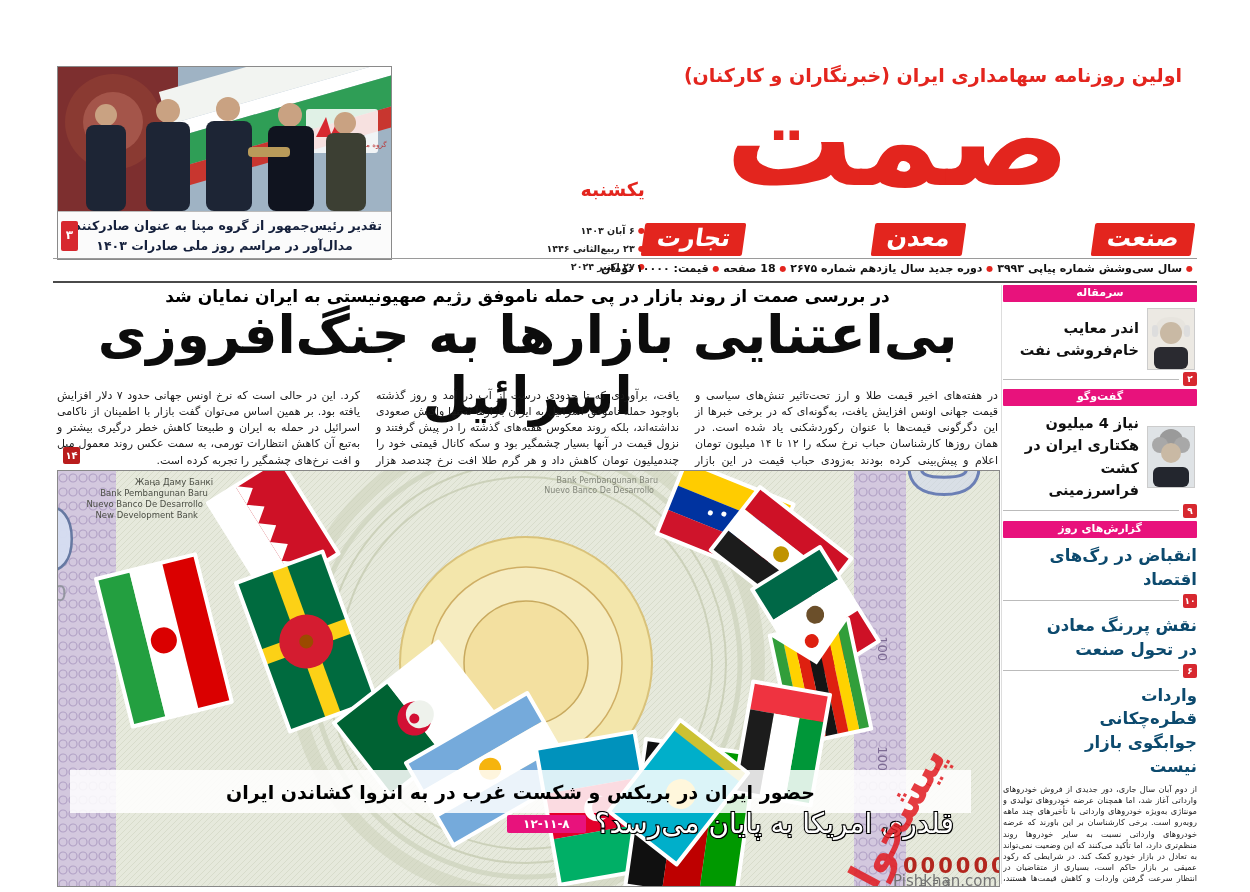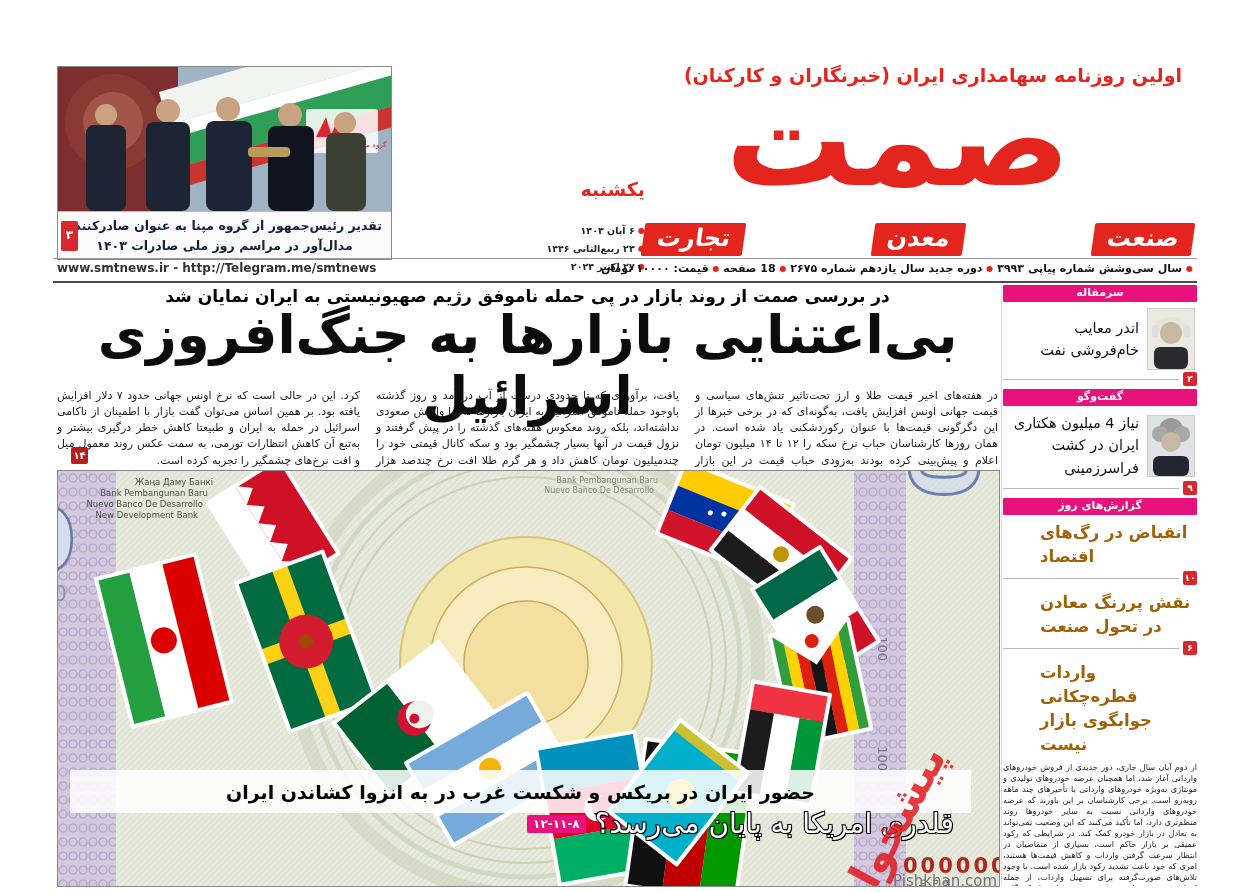--- a/index.html
+++ b/index.html
@@ -25,44 +25,44 @@
   .photo-caption{position:absolute;left:0;right:0;bottom:0;height:47px;background:#fbfbfb;border-top:1px solid #bbb;
     display:flex;flex-direction:column;justify-content:center;text-align:center;color:#15203c;font-weight:bold;font-size:12.5px;line-height:1.6;}
   .pg-badge{position:absolute;left:3px;bottom:8px;width:17px;height:30px;background:#d7282f;color:#fff;font-weight:bold;
     font-size:12px;display:flex;align-items:center;justify-content:center;border-radius:2px;}
   
   .kicker{top:286px;left:57px;width:941px;text-align:center;font-weight:bold;font-size:17px;color:#000;}
   .headline{top:304px;left:57px;width:941px;text-align:center;font-weight:bold;font-size:53px;color:#0c0c0c;letter-spacing:-1px;}
   .lead{top:388px;left:57px;width:941px;height:78px;display:flex;direction:rtl;gap:16px;}
   .lead-col{flex:1;font-size:11px;line-height:1.47;text-align:justify;color:#1a1a1a;}
   .lead-badge{top:447px;left:63px;width:17px;height:17px;background:#b91c1c;color:#fff;font-size:10px;font-weight:bold;
-    display:flex;align-items:center;justify-content:center;border-radius:2px;margin-left:8px;}
+    display:flex;align-items:center;justify-content:center;border-radius:2px;}
   
   .main-image{top:470px;left:57px;width:941px;height:415px;border:1px solid #888;overflow:hidden;background:#e6e9dc;}
   .strip1{position:absolute;left:12px;right:28px;top:299px;height:43px;background:rgba(255,255,255,.86);
     display:flex;align-items:center;justify-content:center;font-weight:bold;font-size:19px;color:#000;}
   .qrow{position:absolute;right:45px;top:336px;display:flex;direction:rtl;align-items:center;gap:9px;}
   .qtext{font-size:28px;font-weight:400;color:#fff;-webkit-text-stroke:1.8px #000;paint-order:stroke;
     text-shadow:0 0 2px #000,1px 1px 0 #000,-1px -1px 0 #000;}
-  .qbadge{background:#e8127c;color:#fff;font-size:12px;font-weight:bold;padding:2px 6px;border-radius:2px;direction:ltr;}
+  .qbadge{background:#e8127c;color:#fff;font-size:12px;font-weight:bold;padding:2px 16px;border-radius:2px;direction:ltr;}
   .wmark{position:absolute;right:2px;bottom:-4px;text-align:right;pointer-events:none;}
   .wmark-fa{display:inline-block;font-size:44px;font-weight:bold;color:rgba(225,25,30,.85);transform:rotate(-62deg) translate(6px,-18px);}
   .wmark-en{font-size:15px;font-weight:normal;color:#737373;direction:ltr;}
   
   .vline{top:285px;bottom:8px;left:1001px;width:1px;background:#ddd;}
   .sidebar{top:285px;right:53px;width:194px;height:601px;direction:rtl;overflow:hidden;}
   .sec-bar{background:#e8127c;color:#fff;font-size:11px;font-weight:bold;text-align:center;padding:1px 16px 3px;border-radius:1px;}
   .sb-item{display:flex;direction:rtl;gap:8px;padding:6px 2px 2px;align-items:center;}
-  .sb-title{font-size:14.5px;font-weight:normal;color:#101010;line-height:1.55;text-align:right;flex:1;}
+  .sb-title{font-size:14.5px;font-weight:bold;color:#101010;line-height:1.55;text-align:right;flex:1;}
   .sb-photo{width:46px;height:60px;flex:0 0 auto;border:1px solid #ccc;background:#e9e7e2;}
   .sb-foot{display:flex;align-items:center;gap:4px;margin:0 0 3px;}
   .sb-badge{width:14px;height:14px;background:#d7282f;color:#fff;font-size:9px;font-weight:bold;border-radius:2px;
     display:flex;align-items:center;justify-content:center;flex:0 0 auto;}
   .sb-rule{flex:1;height:1px;background:#bbb;}
-  .sb-h{font-size:16.5px;font-weight:bold;color:#a16207;text-align:left;line-height:1.45;margin:6px 0 2px;padding-left:37px;}
+  .sb-h{font-size:16.5px;font-weight:bold;color:#0c4a6e;text-align:right;line-height:1.45;margin:6px 0 2px;padding-left:37px;}
   .sb-body{font-size:8.2px;line-height:1.35;text-align:justify;color:#222;margin-top:5px;}
 </style>
 </head>
 <body>
 
 <div id="page">
 
   <div class="abs photo-box">
     <svg width="333" height="144" viewBox="0 0 333 144">
       <rect width="333" height="144" fill="#9fb3c4"></rect>
@@ -113,25 +113,20 @@
     </div>
   </div>
   <div class="abs date-box">
     <div class="weekday">یکشنبه</div>
     <div class="date-line"><span class="rbullet">●</span> <span>۶ آبان ۱۴۰۳</span></div>
     <div class="date-line"><span class="rbullet">●</span> <span>۲۳ ربیع‌الثانی ۱۴۴۶</span></div>
     <div class="date-line"><span class="rbullet">●</span> <span>۲۷ اکتبر ۲۰۲۴</span></div>
   </div>
 
   <div class="abs rule1"></div>
-  <div class="abs urls">
-    <span>www.smtnews.ir</span>
-    <span>-</span>
-    <span>http://Telegram.me/smtnews</span>
-  </div>
   <div class="abs issue">
     <span class="rbullet">●</span> <span>سال سی‌وشش شماره پیاپی ۳۹۹۳</span>
     <span class="rbullet">●</span> <span>دوره جدید سال یازدهم شماره ۲۶۷۵</span>
     <span class="rbullet">●</span> <span>18 صفحه</span>
     <span class="rbullet">●</span> <span>قیمت: ۱۰۰۰۰ تومان</span>
   </div>
   <div class="abs rule2"></div>
 
   <div class="abs headline">بی‌اعتنایی بازارها به جنگ‌افروزی اسرائیل</div>
   <div class="abs kicker">در بررسی صمت از روند بازار در پی حمله ناموفق رژیم صهیونیستی به ایران نمایان شد</div>

